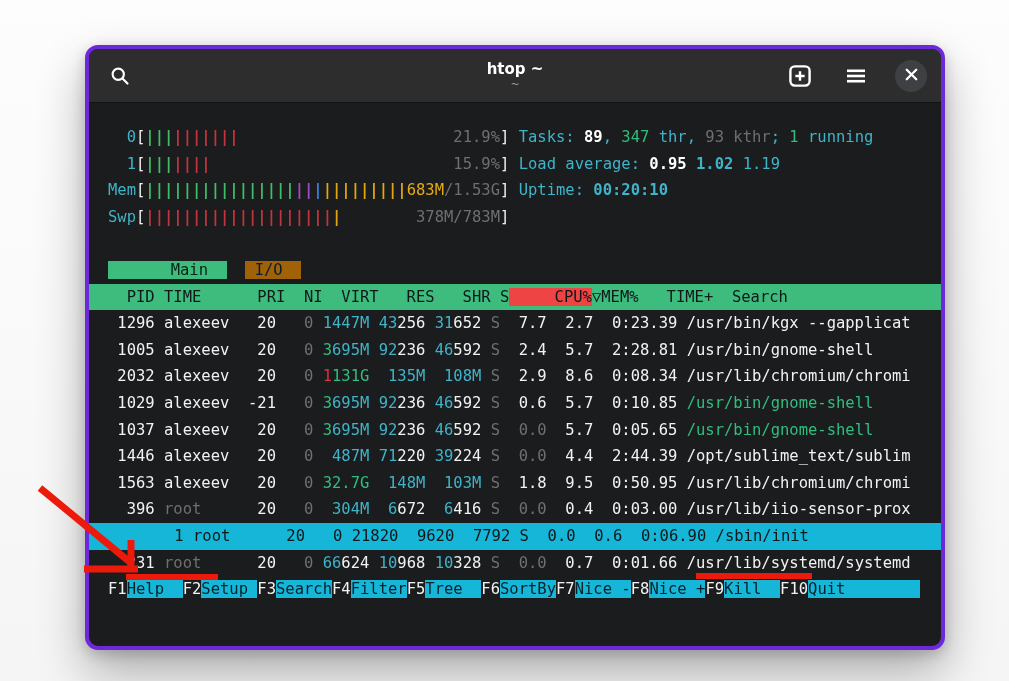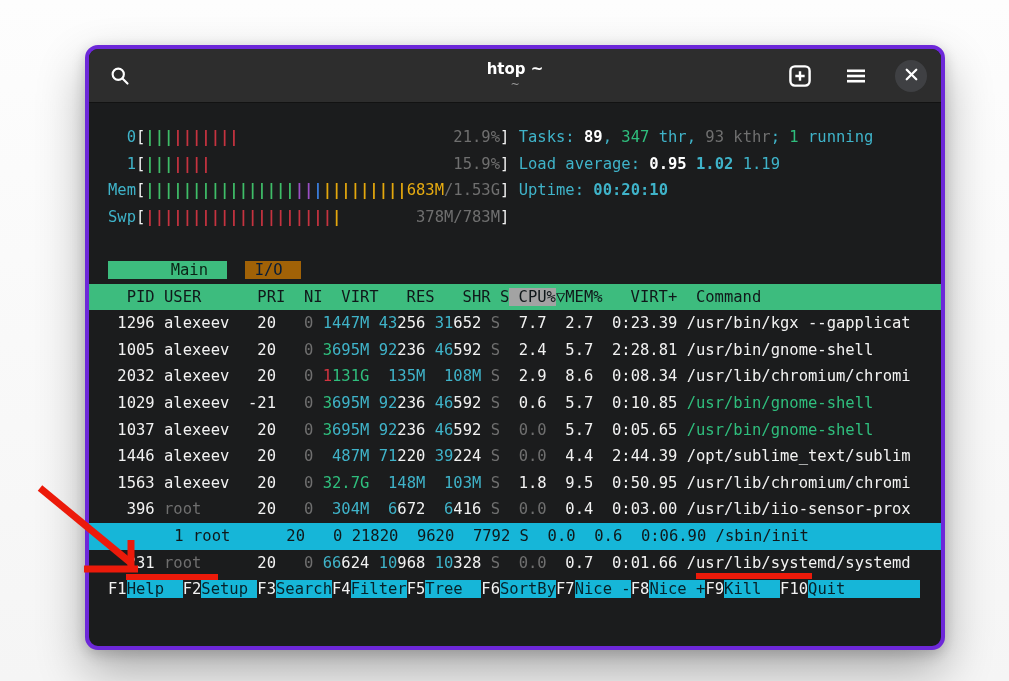--- a/index.html
+++ b/index.html
@@ -101,21 +101,21 @@
     </div>
   </div>
   <div class="terminal">
     <div>
         <div class="tline"><span style="color: rgb(63, 179, 201);">  0</span><span style="color: rgb(242, 242, 242);">[</span><span style="color: rgb(63, 189, 104); font-weight: bold;">|||</span><span style="color: rgb(198, 51, 64); font-weight: bold;">|||||||</span><span style="color: rgb(242, 242, 242);">                       </span><span style="color: rgb(111, 111, 111);">21.9%</span><span style="color: rgb(242, 242, 242);">] </span><span style="color: rgb(63, 179, 201);">Tasks: </span><span style="color: rgb(255, 255, 255); font-weight: bold;">89</span><span style="color: rgb(63, 179, 201);">, </span><span style="color: rgb(47, 190, 125);">347</span><span style="color: rgb(63, 179, 201);"> thr</span><span style="color: rgb(63, 179, 201);">, </span><span style="color: rgb(111, 111, 111);">93 kthr</span><span style="color: rgb(63, 179, 201);">; </span><span style="color: rgb(47, 190, 125);">1</span><span style="color: rgb(63, 179, 201);"> running</span></div>
         <div class="tline"><span style="color: rgb(63, 179, 201);">  1</span><span style="color: rgb(242, 242, 242);">[</span><span style="color: rgb(63, 189, 104); font-weight: bold;">|||</span><span style="color: rgb(198, 51, 64); font-weight: bold;">||||</span><span style="color: rgb(242, 242, 242);">                          </span><span style="color: rgb(111, 111, 111);">15.9%</span><span style="color: rgb(242, 242, 242);">] </span><span style="color: rgb(63, 179, 201);">Load average: </span><span style="color: rgb(255, 255, 255); font-weight: bold;">0.95</span><span style="color: rgb(63, 179, 201); font-weight: bold;"> 1.02</span><span style="color: rgb(63, 179, 201);"> 1.19</span></div>
         <div class="tline"><span style="color: rgb(63, 179, 201);">Mem</span><span style="color: rgb(242, 242, 242);">[</span><span style="color: rgb(63, 189, 104); font-weight: bold;">||||||||||||||||</span><span style="color: rgb(154, 79, 196); font-weight: bold;">||</span><span style="color: rgb(59, 127, 224); font-weight: bold;">|</span><span style="color: rgb(227, 167, 13); font-weight: bold;">|||||||||</span><span style="color: rgb(230, 171, 17);">683M</span><span style="color: rgb(111, 111, 111);">/1.53G</span><span style="color: rgb(242, 242, 242);">] </span><span style="color: rgb(63, 179, 201);">Uptime: </span><span style="color: rgb(63, 179, 201); font-weight: bold;">00:20:10</span></div>
         <div class="tline"><span style="color: rgb(63, 179, 201);">Swp</span><span style="color: rgb(242, 242, 242);">[</span><span style="color: rgb(198, 51, 64); font-weight: bold;">||||||||||||||||||||</span><span style="color: rgb(227, 167, 13); font-weight: bold;">|</span><span style="color: rgb(242, 242, 242);">        </span><span style="color: rgb(111, 111, 111);">378M/783M</span><span style="color: rgb(242, 242, 242);">]</span></div>
         <div class="tline"></div>
         <div class="tline"><span style="color: rgb(11, 36, 23); background: rgb(61, 188, 126); padding-left: 44px;">  Main  </span><span style="color: rgb(242, 242, 242);">  </span><span style="color: rgb(7, 28, 56); background: #a16207;"> I/O  </span></div>
-        <div class="tline" style="background: rgb(61, 188, 126);"><span style="color: rgb(16, 24, 26);">  PID USER      PRI  NI  VIRT   RES   SHR S</span><span style="color: rgb(16, 24, 26); background: #a3a3a3;"> CPU%</span><span style="color: rgb(16, 24, 26);">▽MEM%   VIRT+  Command</span></div>
+        <div class="tline" style="background: rgb(61, 188, 126);"><span style="color: rgb(16, 24, 26);">  PID TIME      PRI  NI  VIRT   RES   SHR S</span><span style="color: rgb(16, 24, 26); background: #ef4444; padding-left: 36px;"> CPU%</span><span style="color: rgb(16, 24, 26);">▽MEM%   TIME+  Search</span></div>
         <div class="tline"><span style="color: rgb(242, 242, 242);"> 1296 alexeev   20 </span><span style="color: rgb(111, 111, 111);">  0</span><span style="color: rgb(242, 242, 242);"> </span><span style="color: rgb(63, 179, 201);">1447M</span><span style="color: rgb(242, 242, 242);"> </span><span style="color: rgb(63, 179, 201);">43</span><span style="color: rgb(242, 242, 242);">256 </span><span style="color: rgb(63, 179, 201);">31</span><span style="color: rgb(242, 242, 242);">652 </span><span style="color: rgb(111, 111, 111);">S</span><span style="color: rgb(242, 242, 242);">  7.7  2.7  0:23.39 /usr/bin/kgx --gapplicat</span></div>
         <div class="tline"><span style="color: rgb(242, 242, 242);"> 1005 alexeev   20 </span><span style="color: rgb(111, 111, 111);">  0</span><span style="color: rgb(242, 242, 242);"> </span><span style="color: rgb(47, 190, 125);">3</span><span style="color: rgb(63, 179, 201);">695M</span><span style="color: rgb(242, 242, 242);"> </span><span style="color: rgb(63, 179, 201);">92</span><span style="color: rgb(242, 242, 242);">236 </span><span style="color: rgb(63, 179, 201);">46</span><span style="color: rgb(242, 242, 242);">592 </span><span style="color: rgb(111, 111, 111);">S</span><span style="color: rgb(242, 242, 242);">  2.4  5.7  2:28.81 /usr/bin/gnome-shell</span></div>
         <div class="tline"><span style="color: rgb(242, 242, 242);"> 2032 alexeev   20 </span><span style="color: rgb(111, 111, 111);">  0</span><span style="color: rgb(242, 242, 242);"> </span><span style="color: rgb(210, 52, 64);">1</span><span style="color: rgb(47, 190, 125);">131G</span><span style="color: rgb(242, 242, 242);"> </span><span style="color: rgb(63, 179, 201);"> 135M</span><span style="color: rgb(242, 242, 242);"> </span><span style="color: rgb(63, 179, 201);"> 108M</span><span style="color: rgb(242, 242, 242);"> </span><span style="color: rgb(111, 111, 111);">S</span><span style="color: rgb(242, 242, 242);">  2.9  8.6  0:08.34 /usr/lib/chromium/chromi</span></div>
         <div class="tline"><span style="color: rgb(242, 242, 242);"> 1029 alexeev  -21 </span><span style="color: rgb(111, 111, 111);">  0</span><span style="color: rgb(242, 242, 242);"> </span><span style="color: rgb(47, 190, 125);">3</span><span style="color: rgb(63, 179, 201);">695M</span><span style="color: rgb(242, 242, 242);"> </span><span style="color: rgb(63, 179, 201);">92</span><span style="color: rgb(242, 242, 242);">236 </span><span style="color: rgb(63, 179, 201);">46</span><span style="color: rgb(242, 242, 242);">592 </span><span style="color: rgb(111, 111, 111);">S</span><span style="color: rgb(242, 242, 242);">  0.6  5.7  0:10.85 </span><span style="color: rgb(47, 190, 125);">/usr/bin/gnome-shell</span></div>
         <div class="tline"><span style="color: rgb(242, 242, 242);"> 1037 alexeev   20 </span><span style="color: rgb(111, 111, 111);">  0</span><span style="color: rgb(242, 242, 242);"> </span><span style="color: rgb(47, 190, 125);">3</span><span style="color: rgb(63, 179, 201);">695M</span><span style="color: rgb(242, 242, 242);"> </span><span style="color: rgb(63, 179, 201);">92</span><span style="color: rgb(242, 242, 242);">236 </span><span style="color: rgb(63, 179, 201);">46</span><span style="color: rgb(242, 242, 242);">592 </span><span style="color: rgb(111, 111, 111);">S</span><span style="color: rgb(242, 242, 242);"> </span><span style="color: rgb(111, 111, 111);"> 0.0</span><span style="color: rgb(242, 242, 242);">  5.7  0:05.65 </span><span style="color: rgb(47, 190, 125);">/usr/bin/gnome-shell</span></div>
         <div class="tline"><span style="color: rgb(242, 242, 242);"> 1446 alexeev   20 </span><span style="color: rgb(111, 111, 111);">  0</span><span style="color: rgb(242, 242, 242);"> </span><span style="color: rgb(63, 179, 201);"> 487M</span><span style="color: rgb(242, 242, 242);"> </span><span style="color: rgb(63, 179, 201);">71</span><span style="color: rgb(242, 242, 242);">220 </span><span style="color: rgb(63, 179, 201);">39</span><span style="color: rgb(242, 242, 242);">224 </span><span style="color: rgb(111, 111, 111);">S</span><span style="color: rgb(242, 242, 242);"> </span><span style="color: rgb(111, 111, 111);"> 0.0</span><span style="color: rgb(242, 242, 242);">  4.4  2:44.39 /opt/sublime_text/sublim</span></div>
         <div class="tline"><span style="color: rgb(242, 242, 242);"> 1563 alexeev   20 </span><span style="color: rgb(111, 111, 111);">  0</span><span style="color: rgb(242, 242, 242);"> </span><span style="color: rgb(47, 190, 125);">32.7G</span><span style="color: rgb(242, 242, 242);"> </span><span style="color: rgb(63, 179, 201);"> 148M</span><span style="color: rgb(242, 242, 242);"> </span><span style="color: rgb(63, 179, 201);"> 103M</span><span style="color: rgb(242, 242, 242);"> </span><span style="color: rgb(111, 111, 111);">S</span><span style="color: rgb(242, 242, 242);">  1.8  9.5  0:50.95 /usr/lib/chromium/chromi</span></div>
         <div class="tline"><span style="color: rgb(242, 242, 242);">  396 </span><span style="color: rgb(111, 111, 111);">root     </span><span style="color: rgb(242, 242, 242);"> 20 </span><span style="color: rgb(111, 111, 111);">  0</span><span style="color: rgb(242, 242, 242);"> </span><span style="color: rgb(63, 179, 201);"> 304M</span><span style="color: rgb(242, 242, 242);"> </span><span style="color: rgb(63, 179, 201);"> 6</span><span style="color: rgb(242, 242, 242);">672 </span><span style="color: rgb(63, 179, 201);"> 6</span><span style="color: rgb(242, 242, 242);">416 </span><span style="color: rgb(111, 111, 111);">S</span><span style="color: rgb(242, 242, 242);"> </span><span style="color: rgb(111, 111, 111);"> 0.0</span><span style="color: rgb(242, 242, 242);">  0.4  0:03.00 /usr/lib/iio-sensor-prox</span></div>
         <div class="tline" style="background: rgb(22, 182, 216); padding-left: 48px;"><span style="color: rgb(16, 24, 26);">    1 root      20   0 21820  9620  7792 S  0.0  0.6  0:06.90 /sbin/init</span></div>
         <div class="tline"><span style="color: rgb(242, 242, 242);">  231 </span><span style="color: rgb(111, 111, 111);">root     </span><span style="color: rgb(242, 242, 242);"> 20 </span><span style="color: rgb(111, 111, 111);">  0</span><span style="color: rgb(242, 242, 242);"> </span><span style="color: rgb(63, 179, 201);">66</span><span style="color: rgb(242, 242, 242);">624 </span><span style="color: rgb(63, 179, 201);">10</span><span style="color: rgb(242, 242, 242);">968 </span><span style="color: rgb(63, 179, 201);">10</span><span style="color: rgb(242, 242, 242);">328 </span><span style="color: rgb(111, 111, 111);">S</span><span style="color: rgb(242, 242, 242);"> </span><span style="color: rgb(111, 111, 111);"> 0.0</span><span style="color: rgb(242, 242, 242);">  0.7  0:01.66 /usr/lib/systemd/systemd</span></div>

